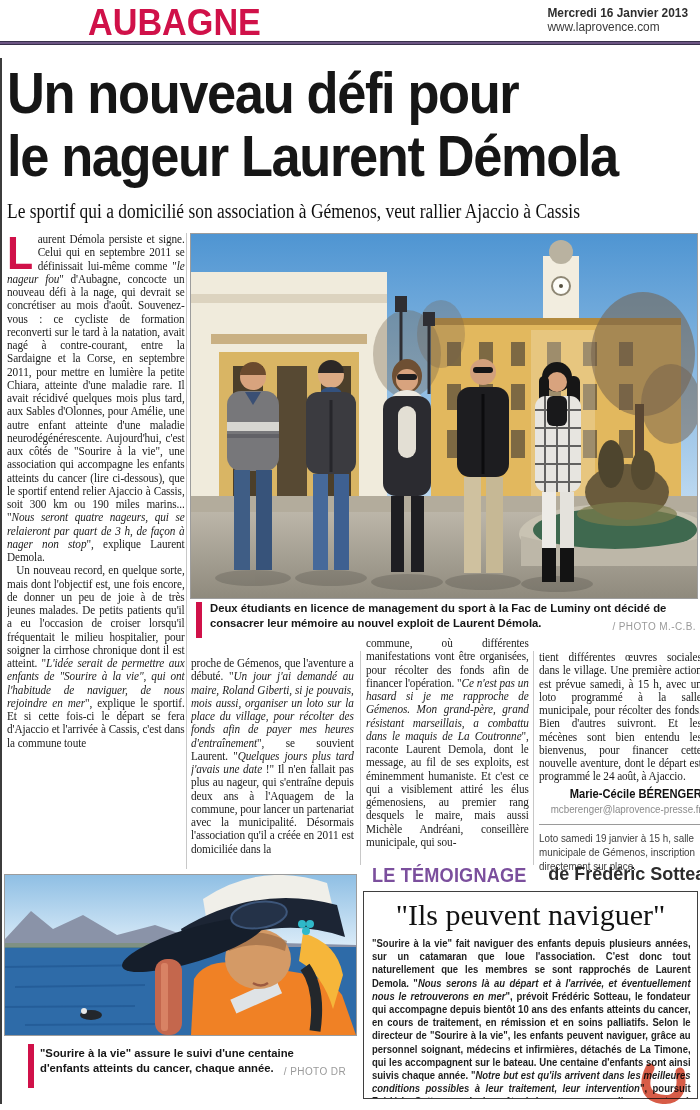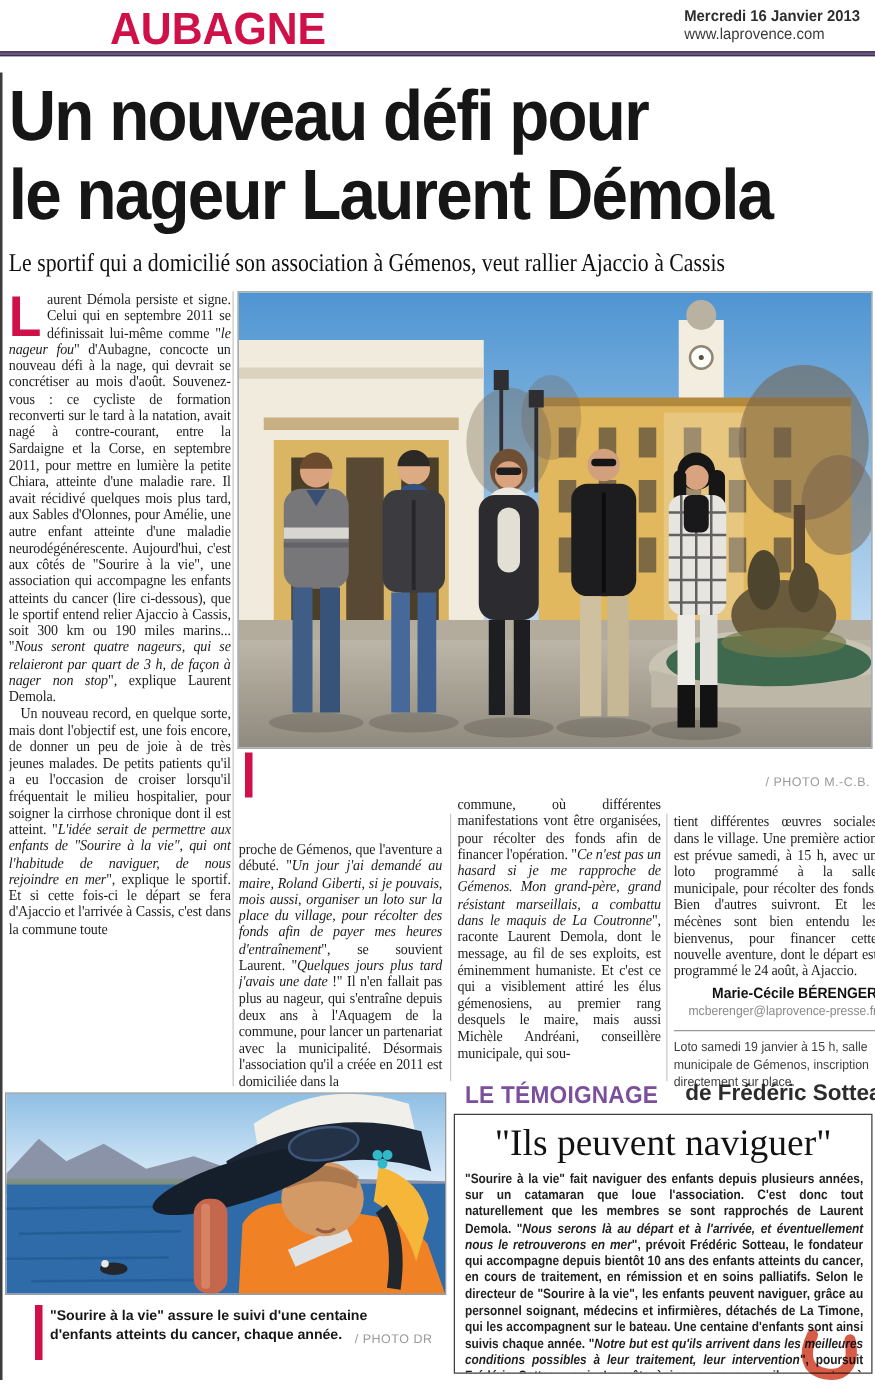--- a/index.html
+++ b/index.html
@@ -27,21 +27,21 @@
   .subhead { position:absolute; left:7px; top:198px; width:812px; font-size:20.5px; line-height:26px;
       color:#101010; transform:scaleX(.85); transform-origin:0 0; white-space:nowrap; }
 
   
   .body-text { font-size:12.1px; line-height:13.25px; text-align:justify; letter-spacing:-0.1px;
       color:#1b1b1b; hyphens:auto; -webkit-hyphens:auto; }
   .cond { transform:scaleX(.93); transform-origin:0 0; }
   .it { font-style:italic; }
   .col { position:absolute; overflow:hidden; }
   .col1 { left:7px;  top:233px; width:191px; height:636px; }
-  .col2 { left:191px; top:673px; width:175px; height:218px; }
+  .col2 { left:191px; top:657px; width:175px; height:218px; }
   .col3 { left:366px; top:637px; width:175px; height:214px; }
   .col4 { left:539px; top:651px; width:170px; height:233px; }
   .p2 { text-indent:10px; }
   .dropcap { float:left; font-family:"Liberation Sans", sans-serif; font-weight:bold;
       font-size:46px; line-height:36px; color:#d01149; padding:2px 5px 0 0; }
   .vrule { position:absolute; width:1px; background:#c8c8c8; }
   .byline { text-align:right; font-family:"Liberation Sans", sans-serif; font-weight:bold;
       font-size:12px; line-height:15px; color:#111; margin-top:3px; }
   .email  { text-align:right; font-family:"Liberation Sans", sans-serif; font-size:10.5px;
       line-height:14px; color:#8a8a8a; }
@@ -253,20 +253,21 @@
         <rect x="351" y="258" width="14" height="58" fill="#edebe6"></rect>
         <rect x="369" y="258" width="14" height="58" fill="#e4e2dc"></rect>
         <rect x="351" y="314" width="14" height="34" fill="#131313"></rect>
         <rect x="369" y="314" width="14" height="34" fill="#131313"></rect>
       </g>
     </svg>
   </div>
 
   <div class="caption-bar" style="left:196px; top:602px; height:36px;"></div>
   <div class="caption" style="left:210px; top:601px; width:488px; height:42px;">
+    <span>Deux étudiants en licence de management du sport à la Fac de Luminy ont décidé de consacrer leur mémoire au nouvel exploit de Laurent Démola.</span>
     <span class="credit" style="right:2px; top:19px;">/ PHOTO M.-C.B.</span>
   </div>
 
   <div class="col col2">
     <div class="cond body-text" style="width:175px;"><span>proche de Gémenos, que l'aventure a débuté. "</span><span class="it">Un jour j'ai demandé au maire, Roland Giberti, si je pouvais, mois aussi, organiser un loto sur la place du village, pour récolter des fonds afin de payer mes heures d'entraînement</span><span>", se souvient Laurent. "</span><span class="it">Quelques jours plus tard j'avais une date</span><span> !" Il n'en fallait pas plus au nageur, qui s'entraîne depuis deux ans à l'Aquagem de la commune, pour lancer un partenariat avec la municipalité. Désormais l'association qu'il a créée en 2011 est domiciliée dans la</span></div>
   </div>
   <div class="col col3">
     <div class="cond body-text" style="width:175px;"><span>commune, où différentes manifestations vont être organisées, pour récolter des fonds afin de financer l'opération. "</span><span class="it">Ce n'est pas un hasard si je me rapproche de Gémenos. Mon grand-père, grand résistant marseillais, a combattu dans le maquis de La Coutronne</span><span>", raconte Laurent Demola, dont le message, au fil de ses exploits, est éminemment humaniste. Et c'est ce qui a visiblement attiré les élus gémenosiens, au premier rang desquels le maire, mais aussi Michèle Andréani, conseillère municipale, qui sou-</span></div>
   </div>
   <div class="col col4">

